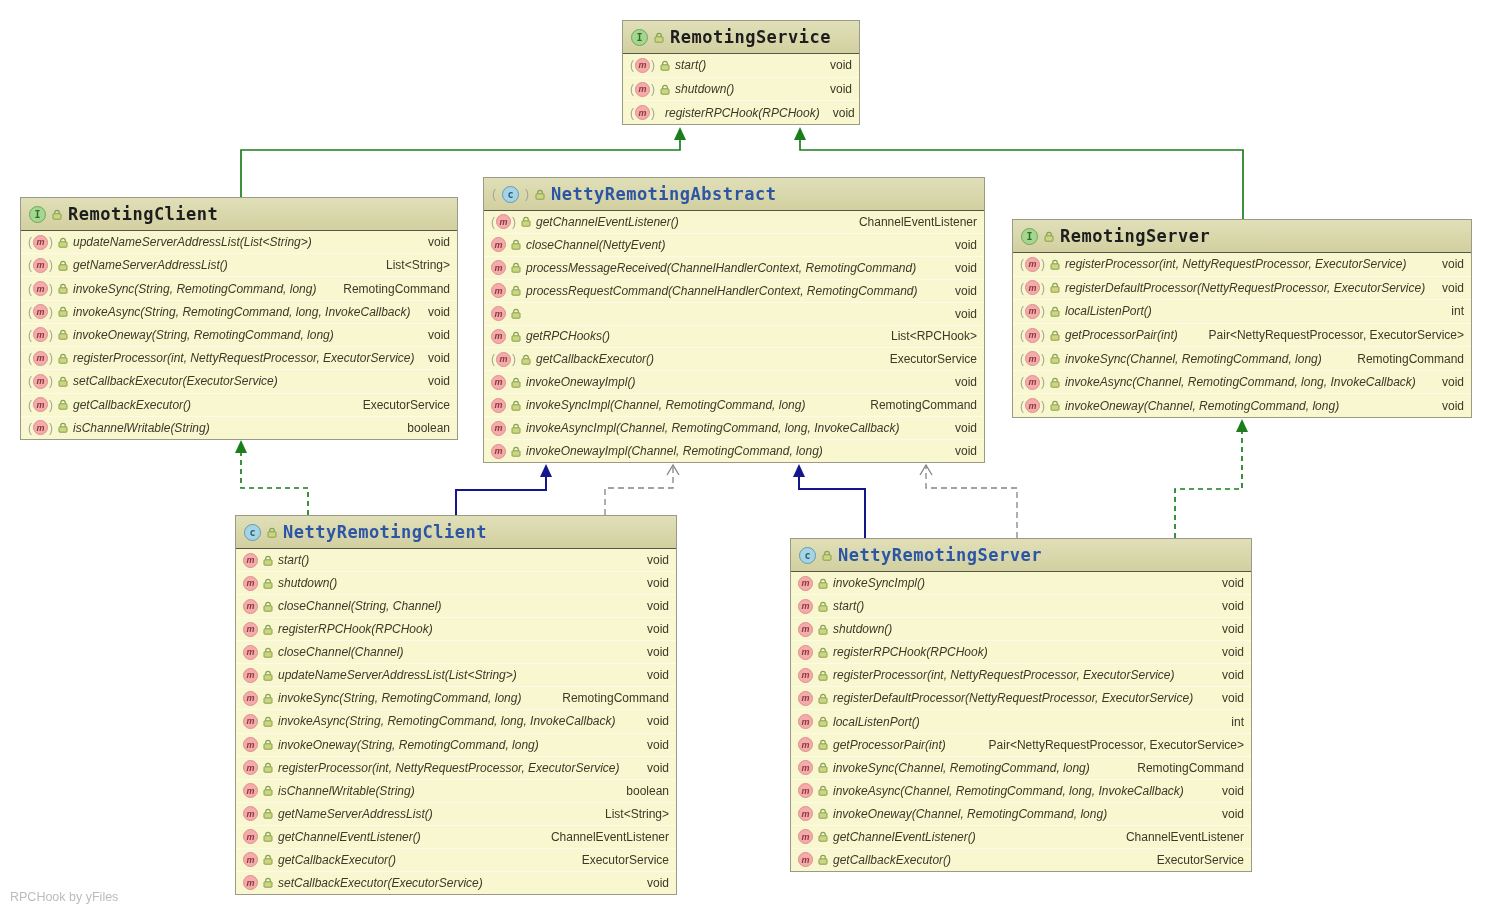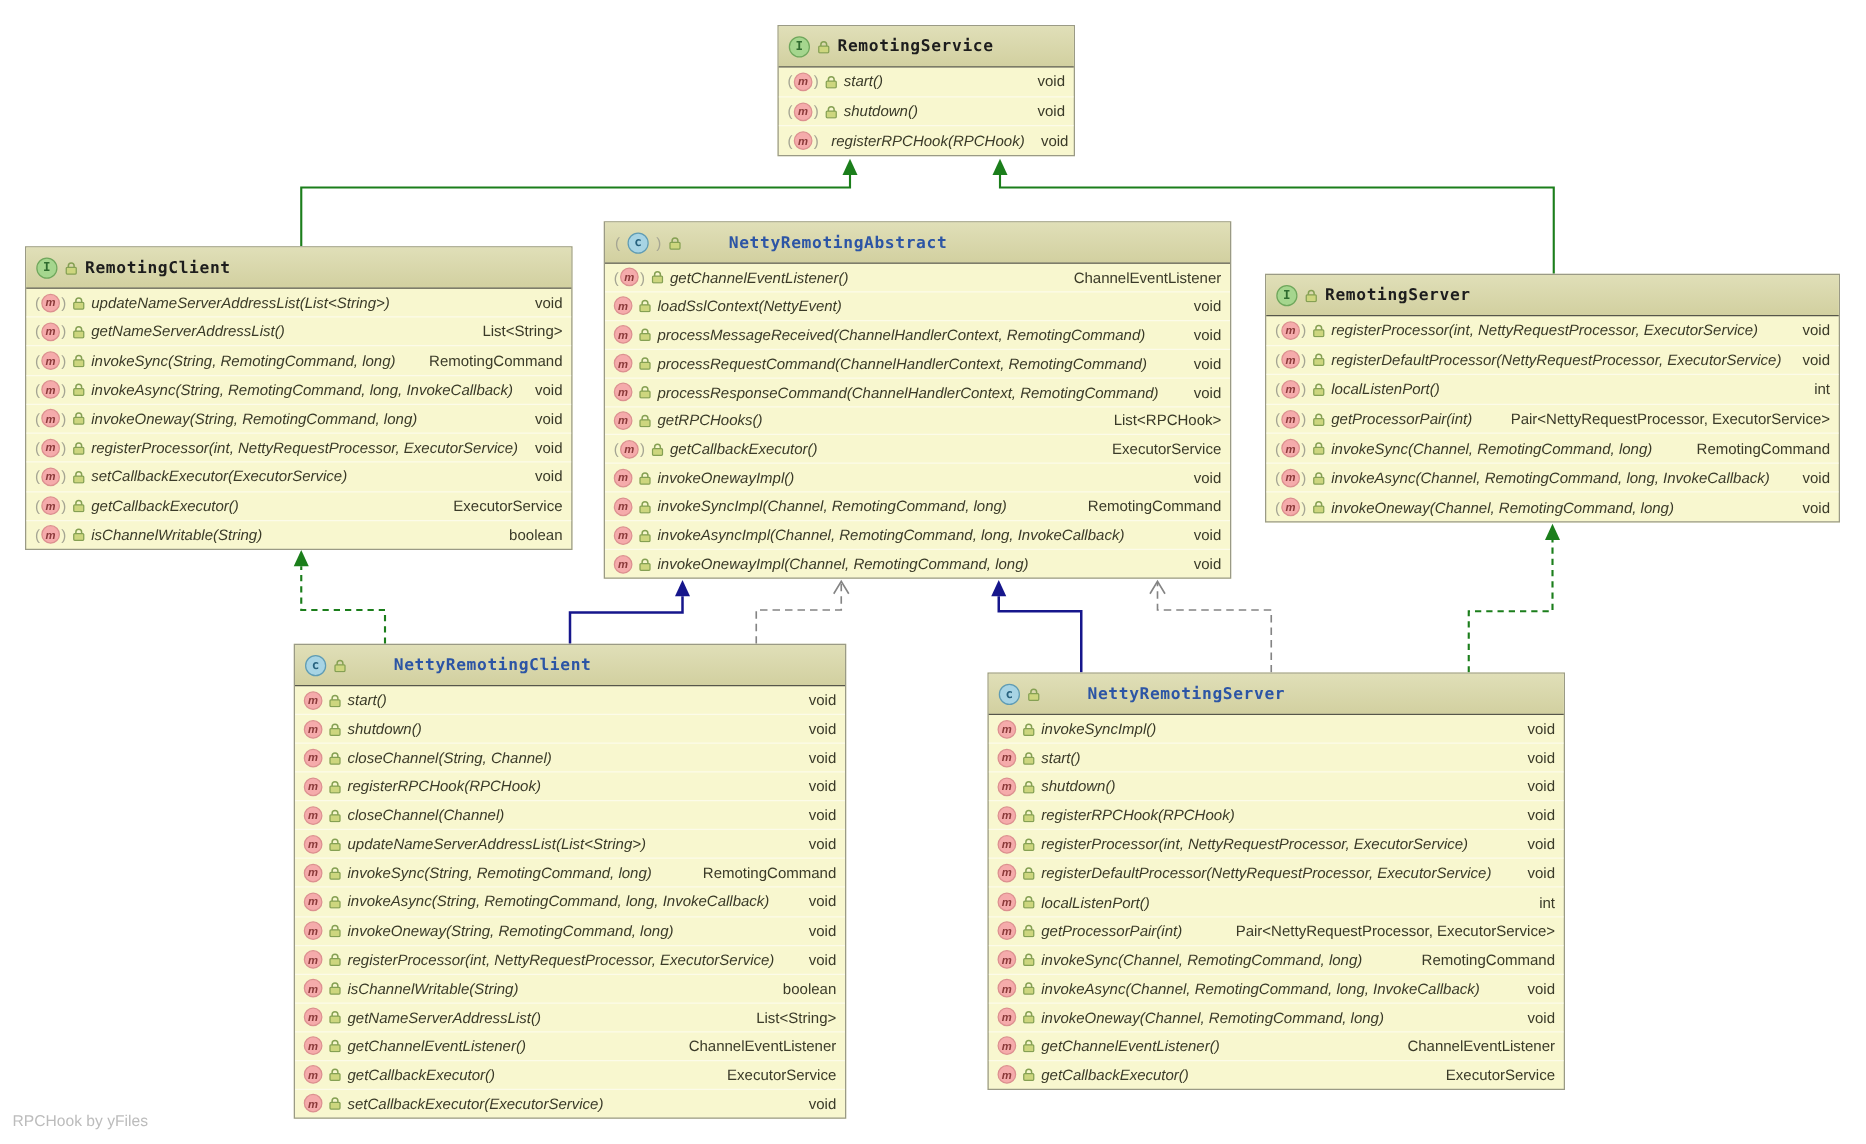--- a/index.html
+++ b/index.html
@@ -4,23 +4,23 @@
 <style>
   html,body{margin:0;padding:0;background:#ffffff;}
   .canvas{position:relative;width:1493px;height:915px;background:#ffffff;overflow:hidden;
           font-family:"Liberation Sans",sans-serif;}
   svg.edges{position:absolute;left:0;top:0;pointer-events:none;}
 
   .uml{position:absolute;display:flex;flex-direction:column;
        border:1px solid #9a9a86;background:#f8f7cf;box-sizing:border-box;}
   .hdr{flex:0 0 32px;display:flex;align-items:center;gap:6px;padding:0 8px;
        background:linear-gradient(#e0dfb8,#d2d0a0);border-bottom:1px solid #56564a;}
-  .title{font-family:"DejaVu Sans Mono",monospace;font-weight:bold;font-size:13px;
+  .title{font-family:"DejaVu Sans Mono",monospace;font-weight:bold;font-size:17px;
          color:#1d1d1d;letter-spacing:.5px;white-space:nowrap;}
-  .title.cls-t{color:#2c55a5;margin-left:32px;}
+  .title.cls-t{color:#2c55a5;}
   .ticon{width:15px;height:15px;border-radius:50%;flex:0 0 auto;
          display:inline-flex;align-items:center;justify-content:center;
          font:bold 10px "DejaVu Sans Mono",monospace;}
   .ticon.iface{background:#a5d68e;border:1px solid #6fa75c;color:#2f6b2f;}
   .ticon.cls{background:#a7d4e4;border:1px solid #5f9cb4;color:#27627e;}
   .p{color:#a5a593;font-style:normal;font-size:12px;font-weight:normal;}
 
   .rows{flex:1;display:flex;flex-direction:column;}
   .row{flex:1;display:flex;align-items:center;gap:5px;padding:0 7px;white-space:nowrap;}
   .row + .row{border-top:1px solid rgba(255,255,255,.55);}
@@ -293,21 +293,21 @@
           <span class="ret">ChannelEventListener</span>
         </div>
         <div class="row">
           <span class="micon">
             <span class="mc">m</span>
           </span>
           <svg width="10" height="11" viewBox="0 0 10 11">
             <path d="M2.7 5V3.6a2.3 2.3 0 0 1 4.6 0V5" fill="none" stroke="#85a053" stroke-width="1.2"></path>
             <rect x="1" y="4.8" width="8" height="5.4" rx="0.8" fill="#cdd67e" stroke="#85a053"></rect>
           </svg>
-          <span class="sig">loadSslContext(NettyEvent)</span>
+          <span class="sig">closeChannel(NettyEvent)</span>
           <span class="ret">void</span>
         </div>
         <div class="row">
           <span class="micon">
             <span class="mc">m</span>
           </span>
           <svg width="10" height="11" viewBox="0 0 10 11">
             <path d="M2.7 5V3.6a2.3 2.3 0 0 1 4.6 0V5" fill="none" stroke="#85a053" stroke-width="1.2"></path>
             <rect x="1" y="4.8" width="8" height="5.4" rx="0.8" fill="#cdd67e" stroke="#85a053"></rect>
           </svg>
@@ -326,21 +326,20 @@
           <span class="ret">void</span>
         </div>
         <div class="row">
           <span class="micon">
             <span class="mc">m</span>
           </span>
           <svg width="10" height="11" viewBox="0 0 10 11">
             <path d="M2.7 5V3.6a2.3 2.3 0 0 1 4.6 0V5" fill="none" stroke="#85a053" stroke-width="1.2"></path>
             <rect x="1" y="4.8" width="8" height="5.4" rx="0.8" fill="#cdd67e" stroke="#85a053"></rect>
           </svg>
-          <span class="sig">processResponseCommand(ChannelHandlerContext, RemotingCommand)</span>
           <span class="ret">void</span>
         </div>
         <div class="row">
           <span class="micon">
             <span class="mc">m</span>
           </span>
           <svg width="10" height="11" viewBox="0 0 10 11">
             <path d="M2.7 5V3.6a2.3 2.3 0 0 1 4.6 0V5" fill="none" stroke="#85a053" stroke-width="1.2"></path>
             <rect x="1" y="4.8" width="8" height="5.4" rx="0.8" fill="#cdd67e" stroke="#85a053"></rect>
           </svg>

